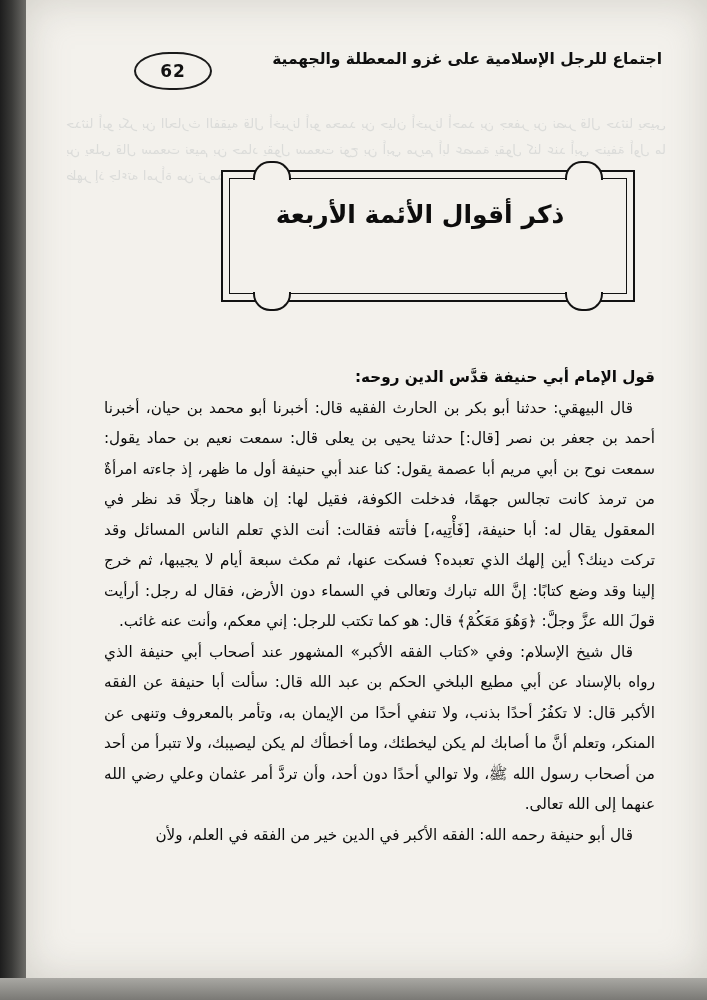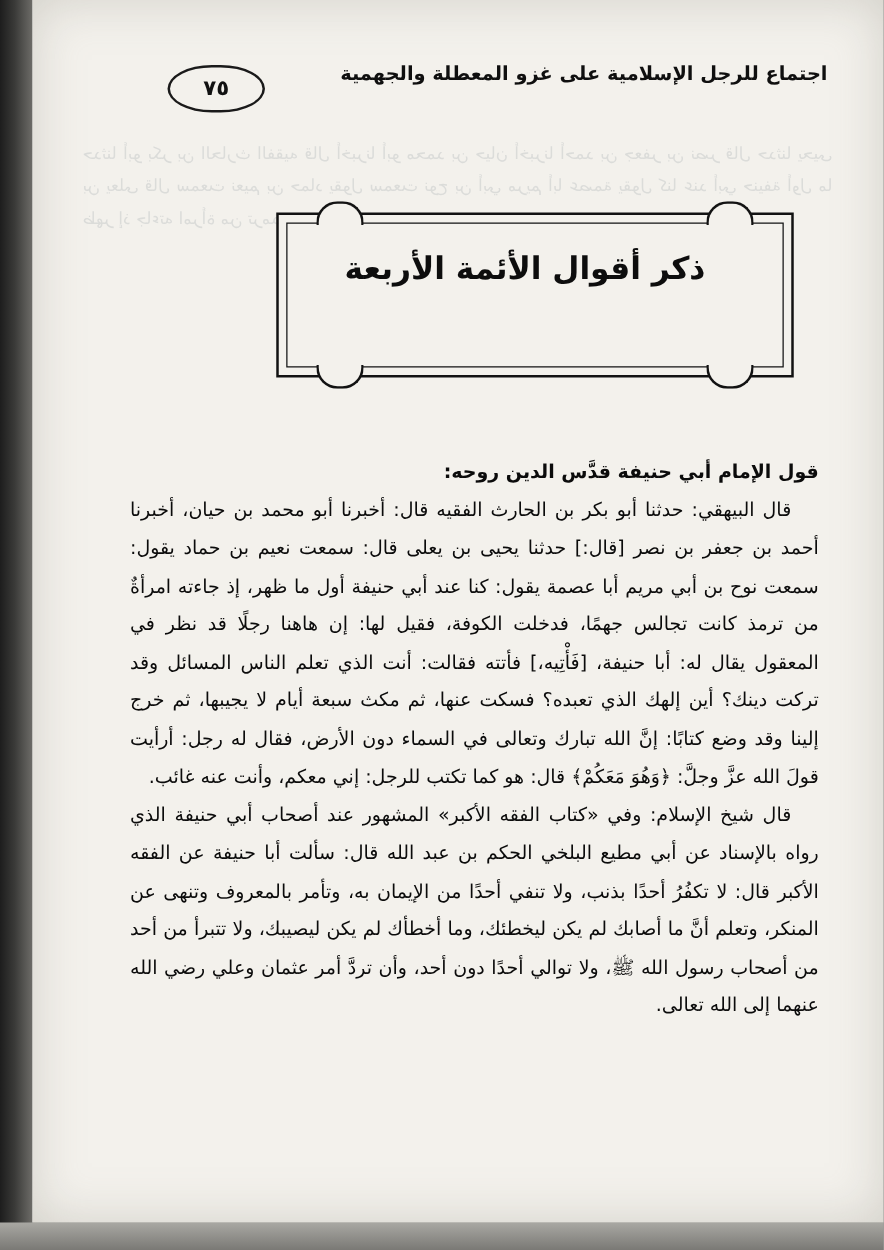--- a/index.html
+++ b/index.html
@@ -193,36 +193,37 @@
   <div id="gutter-left"></div>
   <div id="ornament"></div>
 
   <div id="leaf">
 
     <div id="showthrough">حدثنا أبو بكر بن الحارث الفقيه قال أخبرنا أبو محمد بن حيان أخبرنا أحمد بن جعفر بن نصر قال حدثنا يحيى بن يعلى قال سمعت نعيم بن حماد يقول سمعت نوح بن أبي مريم أبا عصمة يقول كنا عند أبي حنيفة أول ما ظهر إذ جاءته امرأة من ترمذ</div>
 
     <div id="header"></div>
 
     <div id="page-number-frame">
-      <span id="page-number">٧٥</span>
+      <span id="page-number">62</span>
     </div>
 
     <div id="running-head">اجتماع للرجل الإسلامية على غزو المعطلة والجهمية</div>
 
     <div id="title-box">
       <div id="title-box-inner"></div>
       <div class="ear tl"></div>
       <div class="ear tr"></div>
       <div class="ear bl"></div>
       <div class="ear br"></div>
       <div id="title-text">ذكر أقوال الأئمة الأربعة</div>
     </div>
 
     <div id="body">
       <p class="para noind lead">قول الإمام أبي حنيفة قدَّس الدين روحه:</p>
       <p class="para">قال البيهقي: حدثنا أبو بكر بن الحارث الفقيه قال: أخبرنا أبو محمد بن حيان، أخبرنا أحمد بن جعفر بن نصر [قال:] حدثنا يحيى بن يعلى قال: سمعت نعيم بن حماد يقول: سمعت نوح بن أبي مريم أبا عصمة يقول: كنا عند أبي حنيفة أول ما ظهر، إذ جاءته امرأةٌ من ترمذ كانت تجالس جهمًا، فدخلت الكوفة، فقيل لها: إن هاهنا رجلًا قد نظر في المعقول يقال له: أبا حنيفة، [فَأْتِيه،] فأتته فقالت: أنت الذي تعلم الناس المسائل وقد تركت دينك؟ أين إلهك الذي تعبده؟ فسكت عنها، ثم مكث سبعة أيام لا يجيبها، ثم خرج إلينا وقد وضع كتابًا: إنَّ الله تبارك وتعالى في السماء دون الأرض، فقال له رجل: أرأيت قولَ الله عزَّ وجلَّ: ﴿وَهُوَ مَعَكُمْ﴾ قال: هو كما تكتب للرجل: إني معكم، وأنت عنه غائب.</p>
       <p class="para">قال شيخ الإسلام: وفي «كتاب الفقه الأكبر» المشهور عند أصحاب أبي حنيفة الذي رواه بالإسناد عن أبي مطيع البلخي الحكم بن عبد الله قال: سألت أبا حنيفة عن الفقه الأكبر قال: لا تكفُرُ أحدًا بذنب، ولا تنفي أحدًا من الإيمان به، وتأمر بالمعروف وتنهى عن المنكر، وتعلم أنَّ ما أصابك لم يكن ليخطئك، وما أخطأك لم يكن ليصيبك، ولا تتبرأ من أحد من أصحاب رسول الله ﷺ، ولا توالي أحدًا دون أحد، وأن تردَّ أمر عثمان وعلي رضي الله عنهما إلى الله تعالى.</p>
+      <p class="para">قال أبو حنيفة رحمه الله: الفقه الأكبر في الدين خير من الفقه في العلم، ولأن</p>
     </div>
 
   </div>
 
   <div id="gutter-bottom"></div>
 </div>
 
 </body></html>

